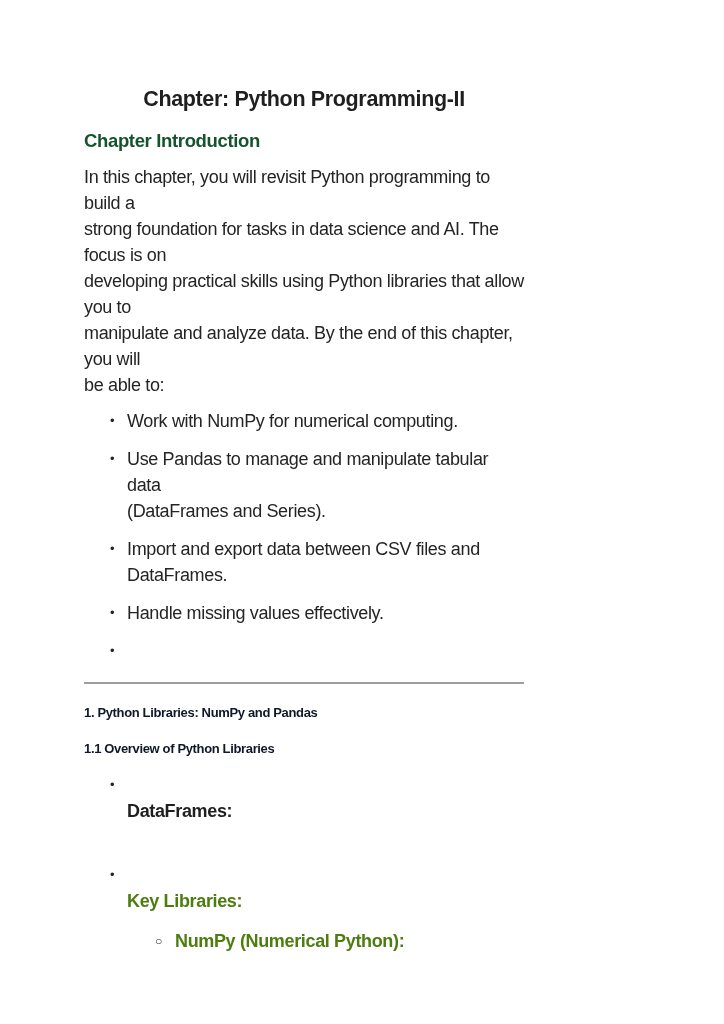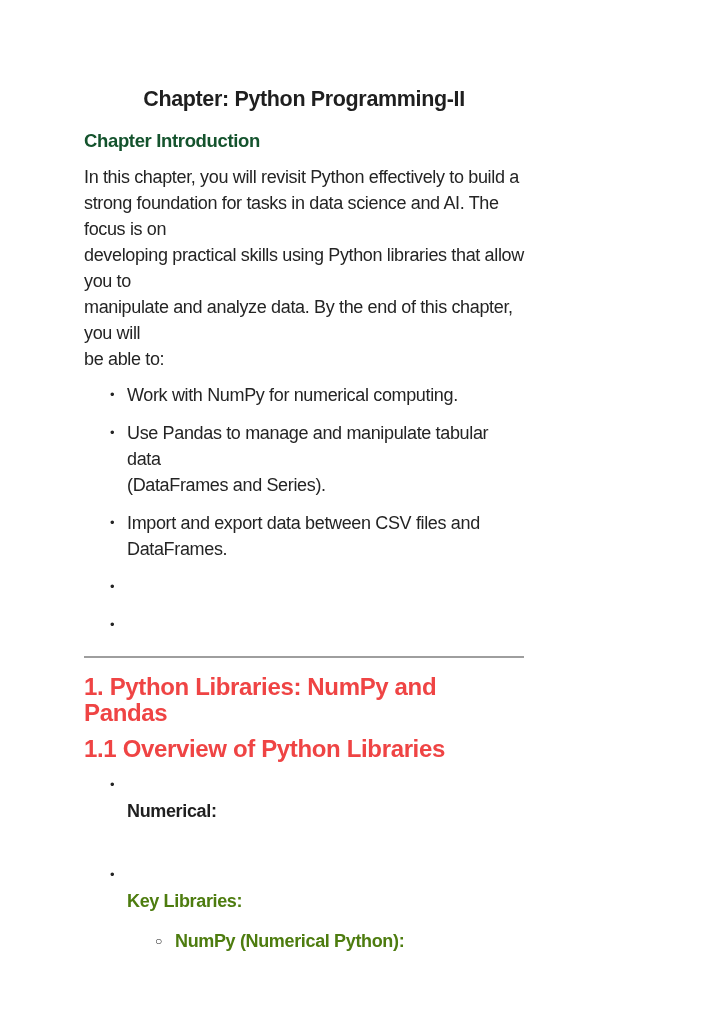--- a/index.html
+++ b/index.html
@@ -53,43 +53,43 @@
   }
   .li-text { white-space: pre-line; }
   .takeaway { margin: 2px 0 0 0; white-space: pre-line; }
   .takeaway .lead { font-style: italic; }
   .divider {
     border: none;
     border-top: 2px solid #9e9e9e;
     margin: 18px 0 16px 0;
   }
   .h3 {
-    font-size: 24px;
+    font-size: 13px;
     font-weight: bold;
     margin: 0 0 10px 0;
     line-height: 26px;
-    color: #ef4444;
+    color: #0f172a;
   }
   .h3 + .h3 { }
   .bold-label { display: block; font-weight: bold; color: #1f1f1f; }
   .inline-bold { font-weight: bold; color: #4d7c0f; }
   .label-body { display: block; white-space: pre-line; }
   ul.sublist { list-style: none; margin: 14px 0 0 0; padding: 0; }
   ul.sublist li { display: flex; margin: 0; }
 </style>
 </head>
 <body>
 
 <div class="page">
 
   <h1 class="doc-title">Chapter: Python Programming-II</h1>
 
   <div class="h2">Chapter Introduction</div>
 
-  <p class="para">In this chapter, you will revisit Python effectively to build a
+  <p class="para">In this chapter, you will revisit Python programming to build a
 strong foundation for tasks in data science and AI. The focus is on
 developing practical skills using Python libraries that allow you to
 manipulate and analyze data. By the end of this chapter, you will
 be able to:</p>
 
   <ul class="blist">
     <li>
       <span class="marker">•</span>
       <span class="li-text">Work with NumPy for numerical computing.</span>
     </li>
@@ -97,37 +97,38 @@
       <span class="marker">•</span>
       <span class="li-text">Use Pandas to manage and manipulate tabular data
 (DataFrames and Series).</span>
     </li>
     <li>
       <span class="marker">•</span>
       <span class="li-text">Import and export data between CSV files and DataFrames.</span>
     </li>
     <li>
       <span class="marker">•</span>
+      <span class="li-text">Handle missing values effectively.</span>
     </li>
     <li>
       <span class="marker">•</span>
     </li>
   </ul>
 
 
   <hr class="divider">
 
   <div class="h3">1. Python Libraries: NumPy and Pandas</div>
   <div class="h3">1.1 Overview of Python Libraries</div>
 
   <ul class="blist">
     <li>
       <span class="marker">•</span>
       <span class="li-text">
-        <span class="bold-label">Numerical:</span>
+        <span class="bold-label">DataFrames:</span>
       </span>
     </li>
     <li>
       <span class="marker">•</span>
       <span class="li-text">
         <span class="inline-bold">Key Libraries:</span>
       </span>
     </li>
   </ul>
 

